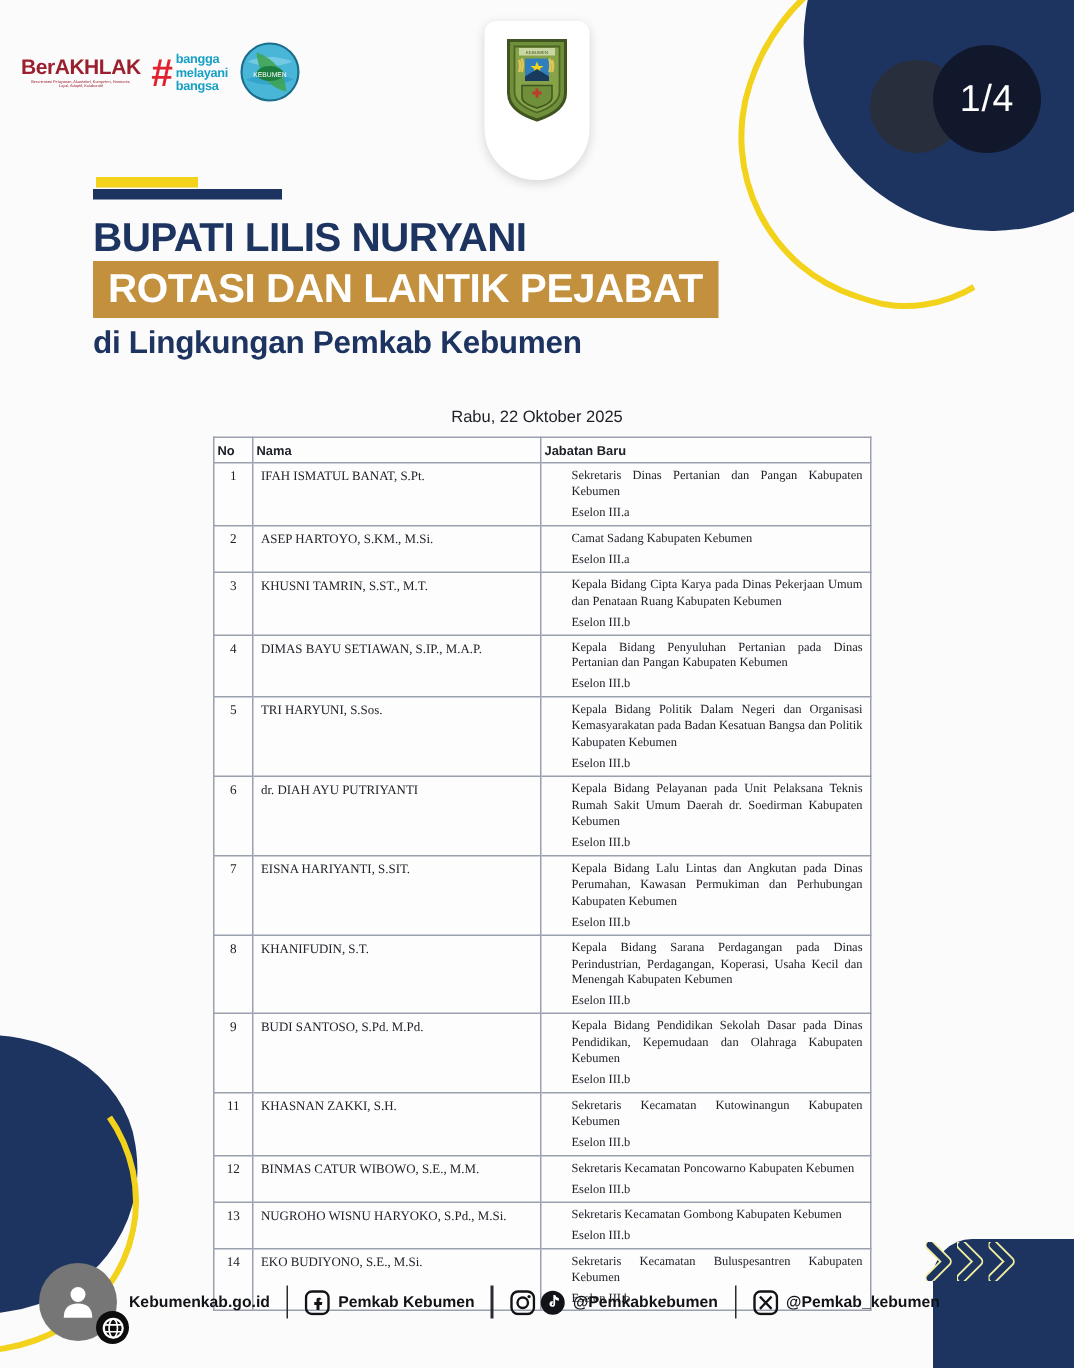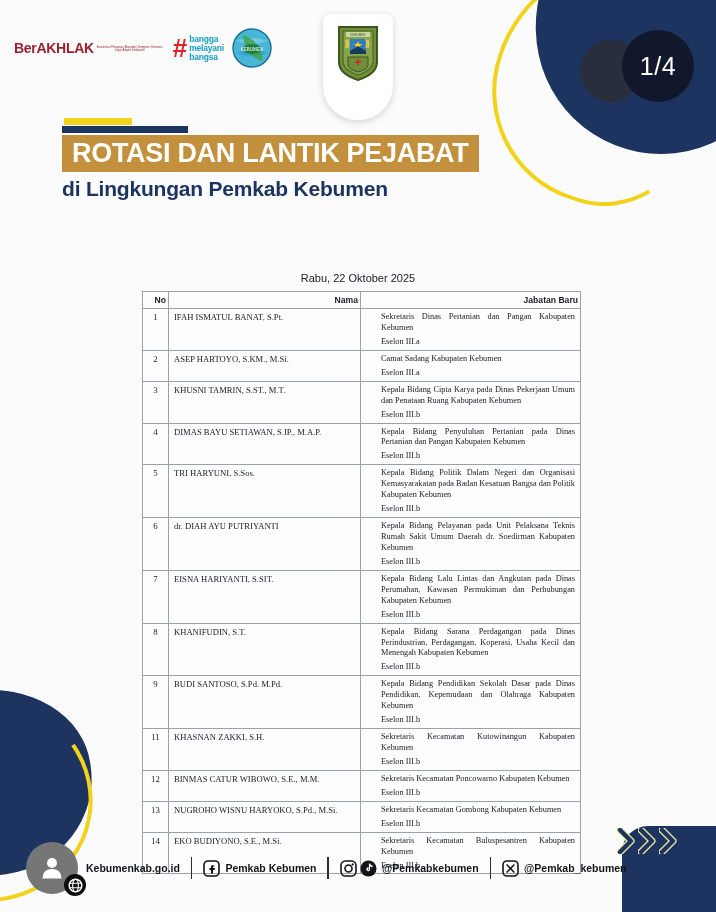--- a/index.html
+++ b/index.html
@@ -94,21 +94,21 @@
     width: 19px; height: 26px;
   }
 
   
   .top-logos {
     position: absolute;
     left: 14px; top: 27px;
     display: flex; align-items: center; gap: 7px;
     z-index: 3;
   }
-  .logo-berakhlak { display: flex; align-items: center; }
+  .logo-berakhlak { display: flex; flex-direction: column; align-items: center; }
   .logo-berakhlak .lb-main {
     font-size: 14px; font-weight: bold; color: #9c1f2e;
     letter-spacing: -.3px; line-height: 1;
   }
   .logo-berakhlak .lb-sub {
     font-size: 2.6px; color: #9c1f2e; line-height: 1.35;
     width: 72px; text-align: center; margin-top: 2px;
   }
   .logo-bangga { display: flex; align-items: center; gap: 2px; }
   .logo-bangga .hash { font-size: 26px; font-weight: bold; color: #e0242f; line-height: .8; }
@@ -195,21 +195,21 @@
   }
   table.officials th, table.officials td {
     border: 1px solid #9aa0ad;
     vertical-align: top;
     color: #20222a;
   }
   table.officials thead th {
     font-family: "Liberation Sans", sans-serif;
     font-size: 8.6px;
     font-weight: bold;
-    text-align: right;
+    text-align: left;
     padding: 3px 2px;
     background: #fdfdfd;
   }
   col.c-no { width: 26px; }
   col.c-nama { width: 192px; }
   col.c-jab { width: 220px; }
 
   td.no {
     text-align: center;
     font-size: 8.8px;
@@ -341,20 +341,21 @@
       <path d="M10 16 q1.5 4 0 8 M11.8 15 q1.5 4.5 0 9" stroke="#e0c659" stroke-width="1.6" fill="none"></path>
       <path d="M32 16 q1.5 4 0 8 M30.2 15 q1.5 4.5 0 9" stroke="#e0c659" stroke-width="1.6" fill="none"></path>
       <path d="M12 33 H32 V41 Q32 45 22 48 Q12 45 12 41 Z" fill="#6f8f3a" stroke="#3f5420" stroke-width="1"></path>
       <path d="M19 37 h6 v2 h-6 z M21 35 h2 v6 h-2 z" fill="#c0392b"></path>
     </svg>
   </div>
 
   <div class="headline">
     <div class="bar-yellow"></div>
     <div class="bar-navy"></div>
+    <div class="h-line1">BUPATI LILIS NURYANI</div>
     <div class="h-line2">ROTASI DAN LANTIK PEJABAT</div>
     <div class="h-line3">di Lingkungan Pemkab Kebumen</div>
   </div>
 
   <div class="list-date">Rabu, 22 Oktober 2025</div>
 
   <div class="table-wrap">
     <table class="officials">
       <colgroup>
         <col class="c-no">

